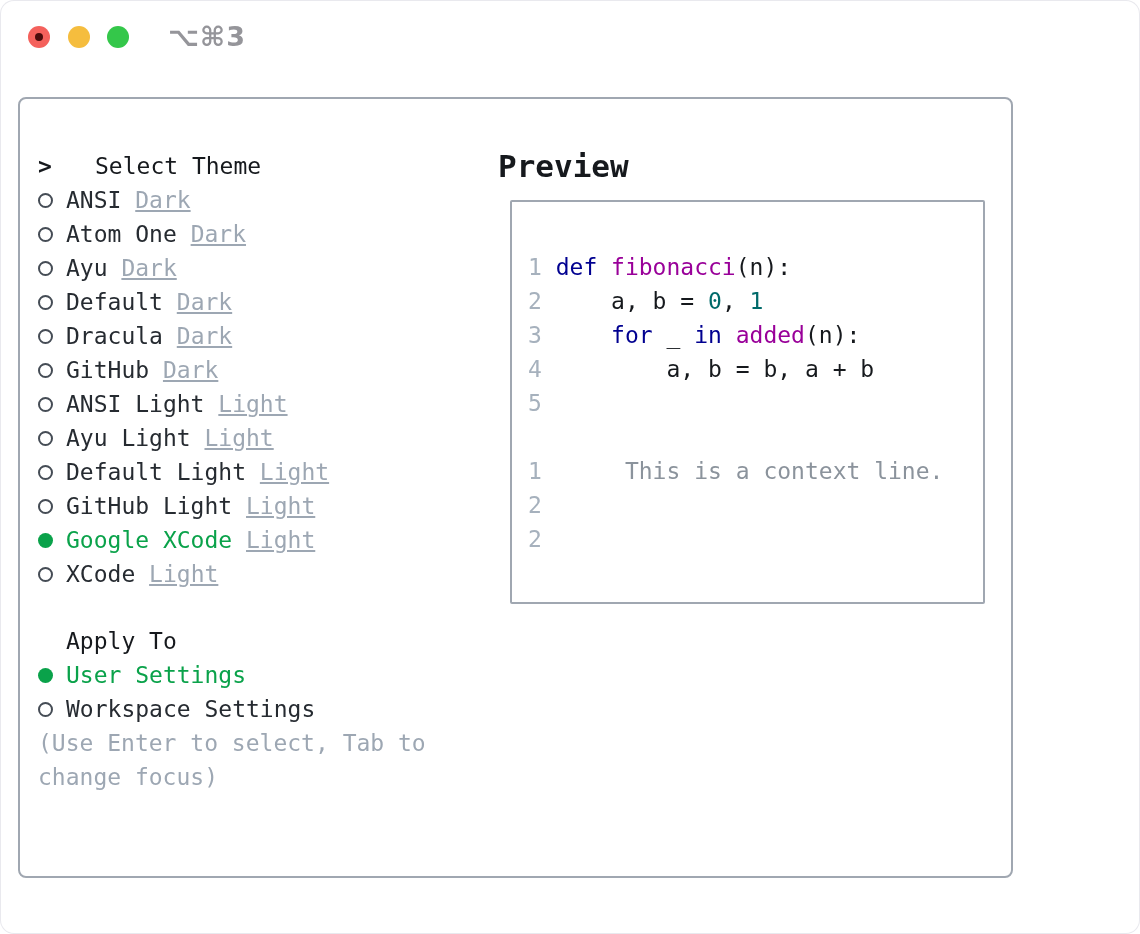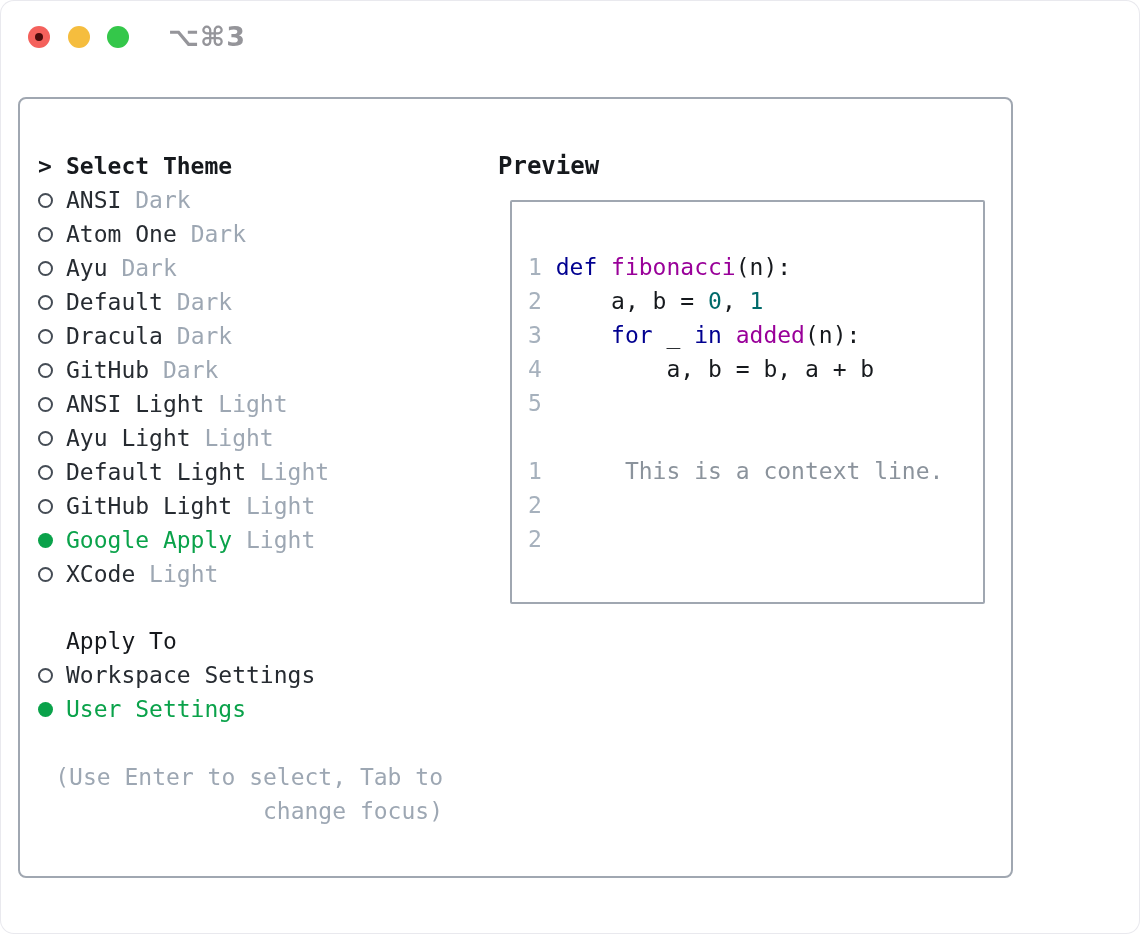--- a/index.html
+++ b/index.html
@@ -33,30 +33,30 @@
   }
   .leftcol{
     position:absolute;left:18px;top:50px;width:450px;
     font-size:23px;line-height:34px;color:var(--text);
   }
   .row{display:flex;align-items:center;height:34px;white-space:pre;}
   .slot{width:28px;flex:none;display:flex;align-items:center;}
   .radio{width:15px;height:15px;border-radius:50%;border:2px solid var(--radio-outline);}
   .radio.on{border:none;background:var(--selected-green);width:15px;height:15px;}
   .prompt{font-weight:bold;color:var(--heading);}
-  .hdr{font-weight:bold;color:var(--heading);}
+  .hdr{font-weight:normal;color:var(--heading);margin-left:29px;}
   .iname{color:var(--text);}
   .iname.sel{color:var(--selected-green);}
-  .ivariant{color:var(--muted);margin-left:1ch;}
+  .ivariant{color:var(--muted);margin-left:1ch;text-decoration:underline;}
   .applyhdr{color:var(--heading);}
   .spacer{height:33px;}
-  .hint{color:var(--muted);width:405px;margin-top:34px;text-align:right;}
+  .hint{color:var(--muted);width:405px;}
   .preview-label{
     position:absolute;left:478px;top:50px;height:34px;line-height:34px;
-    font-size:24px;font-weight:bold;color:var(--heading);
+    font-size:31px;font-weight:bold;color:var(--heading);
   }
   .preview-box{
     position:absolute;left:490px;top:101px;width:475px;height:404px;
     border:2px solid var(--border);border-radius:2px;background:#fff;
     padding:48px 0 0 16px;overflow:hidden;
     font-size:23px;line-height:34px;
   }
   .cline{display:flex;height:34px;white-space:pre;}
   .ln{width:2ch;flex:none;color:var(--gutter);}
   .codetext{white-space:pre;}
@@ -91,34 +91,34 @@
           <div class="row"><span class="slot"><span class="radio"></span></span><span class="iname">ANSI</span><span class="ivariant">Dark</span></div>
           <div class="row"><span class="slot"><span class="radio"></span></span><span class="iname">Atom One</span><span class="ivariant">Dark</span></div>
           <div class="row"><span class="slot"><span class="radio"></span></span><span class="iname">Ayu</span><span class="ivariant">Dark</span></div>
           <div class="row"><span class="slot"><span class="radio"></span></span><span class="iname">Default</span><span class="ivariant">Dark</span></div>
           <div class="row"><span class="slot"><span class="radio"></span></span><span class="iname">Dracula</span><span class="ivariant">Dark</span></div>
           <div class="row"><span class="slot"><span class="radio"></span></span><span class="iname">GitHub</span><span class="ivariant">Dark</span></div>
           <div class="row"><span class="slot"><span class="radio"></span></span><span class="iname">ANSI Light</span><span class="ivariant">Light</span></div>
           <div class="row"><span class="slot"><span class="radio"></span></span><span class="iname">Ayu Light</span><span class="ivariant">Light</span></div>
           <div class="row"><span class="slot"><span class="radio"></span></span><span class="iname">Default Light</span><span class="ivariant">Light</span></div>
           <div class="row"><span class="slot"><span class="radio"></span></span><span class="iname">GitHub Light</span><span class="ivariant">Light</span></div>
-          <div class="row"><span class="slot"><span class="radio on"></span></span><span class="iname sel">Google Apply</span><span class="ivariant">Light</span></div>
+          <div class="row"><span class="slot"><span class="radio on"></span></span><span class="iname sel">Google XCode</span><span class="ivariant">Light</span></div>
           <div class="row"><span class="slot"><span class="radio"></span></span><span class="iname">XCode</span><span class="ivariant">Light</span></div>
         </div>
 
       <div class="spacer"></div>
 
       <div class="row">
         <span class="slot"></span>
         <span class="applyhdr">Apply To</span>
       </div>
 
       <div id="apply-list">
+          <div class="row"><span class="slot"><span class="radio on"></span></span><span class="iname sel">User Settings</span></div>
           <div class="row"><span class="slot"><span class="radio"></span></span><span class="iname">Workspace Settings</span></div>
-          <div class="row"><span class="slot"><span class="radio on"></span></span><span class="iname sel">User Settings</span></div>
         </div>
 
       <div class="hint">(Use Enter to select, Tab to change focus)</div>
     </div>
 
     <div class="preview-label">Preview</div>
 
     <div class="preview-box">
       <div id="code-lines">
           <div class="cline"><span class="ln">1</span><span class="codetext"><span class="tok-kw">def </span><span class="tok-fn">fibonacci</span><span class="tok-pln">(n):</span></span></div>

